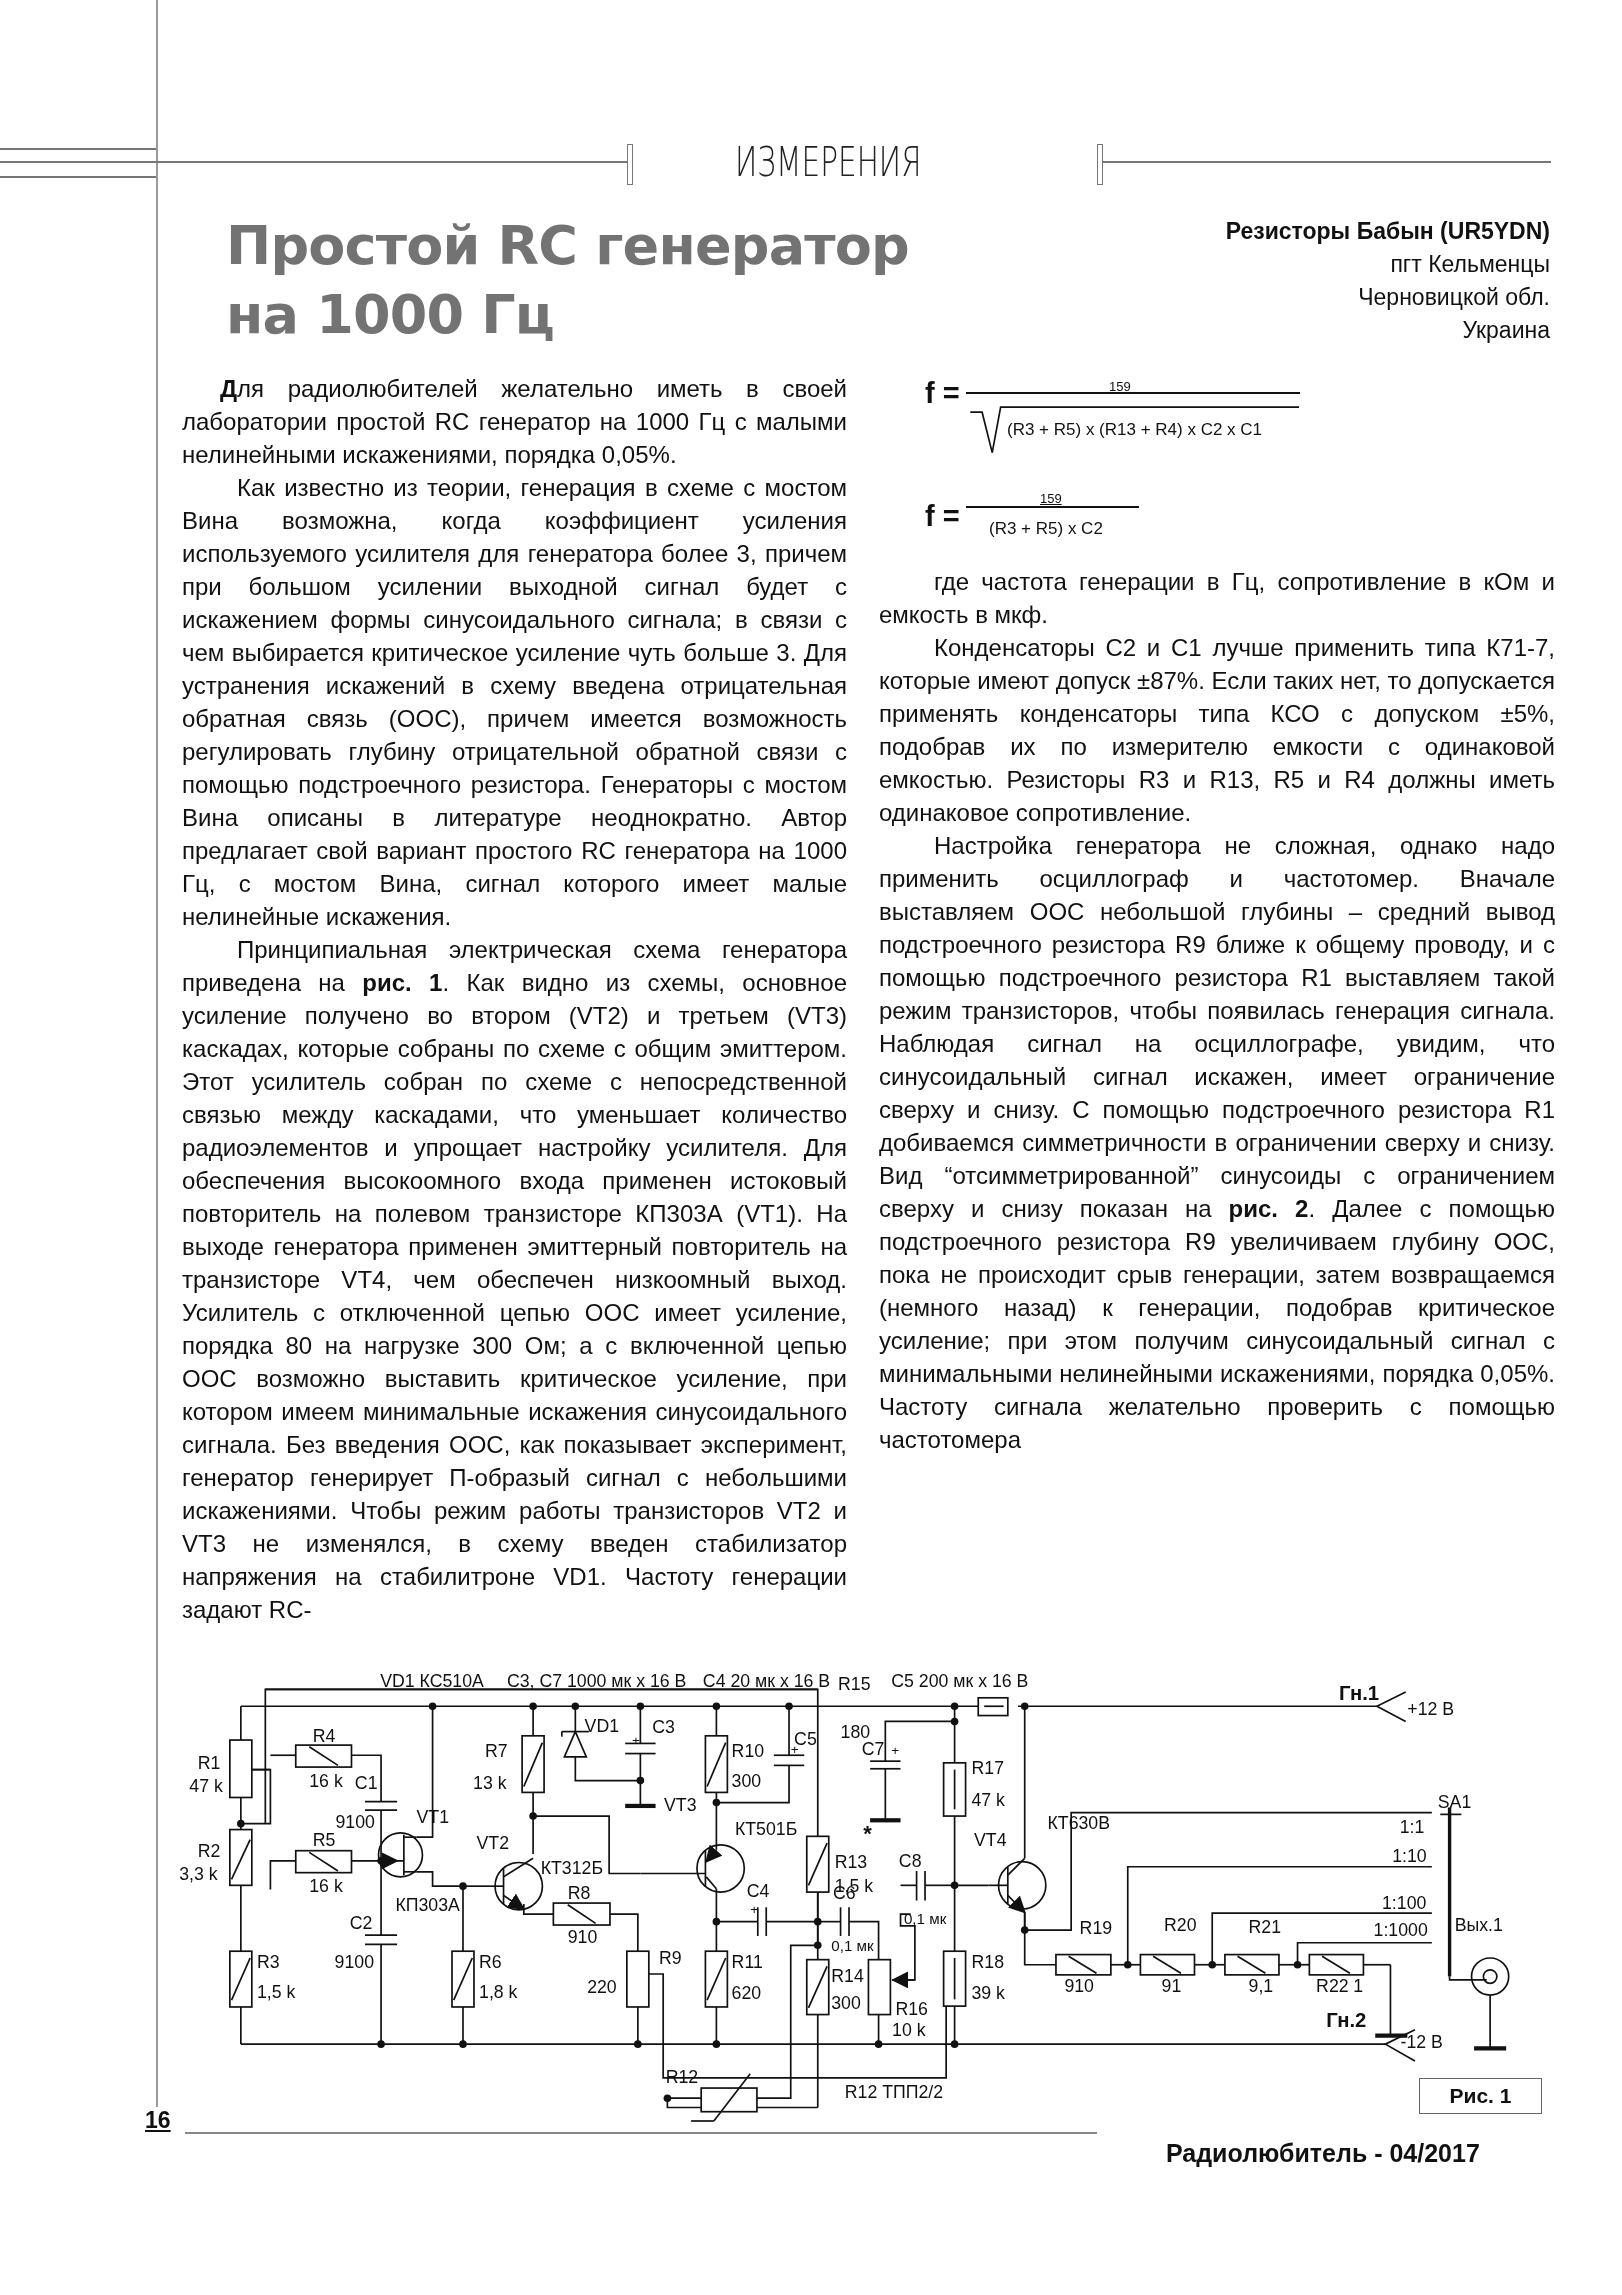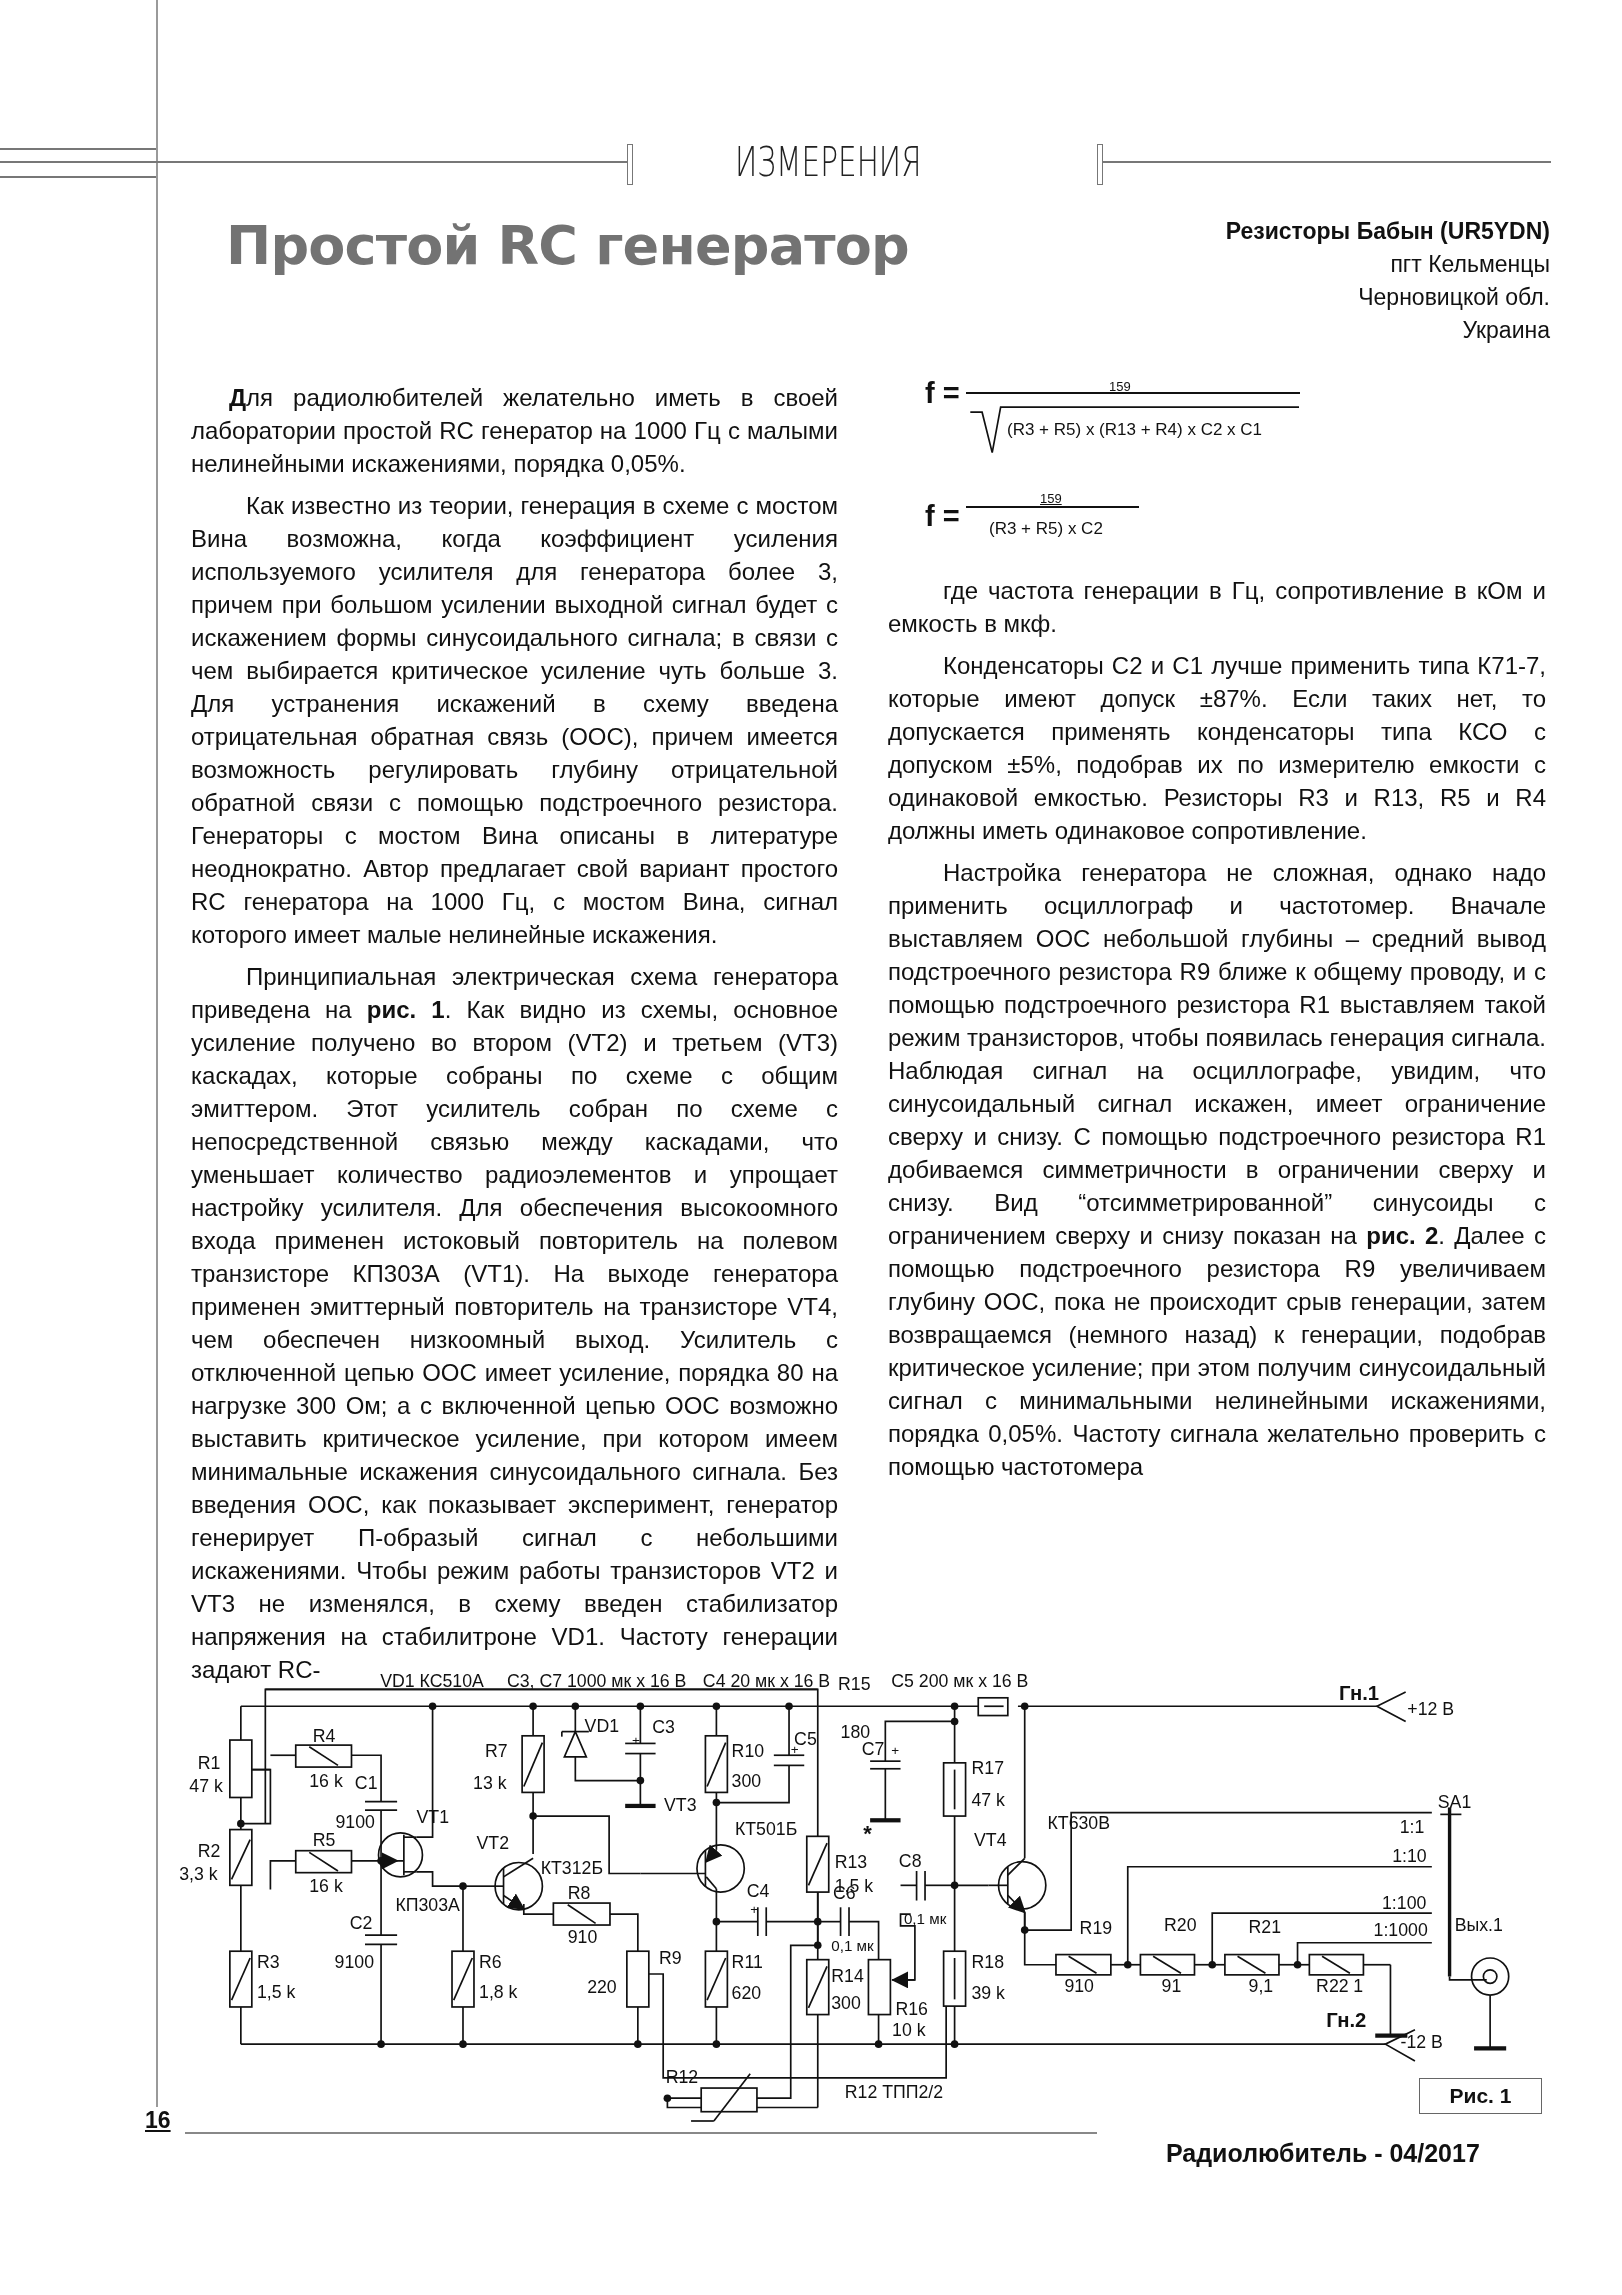--- a/index.html
+++ b/index.html
@@ -6,21 +6,21 @@
   body{width:1622px;height:2295px;position:relative;overflow:hidden;color:#111;font-family:"Liberation Sans",sans-serif;}
   .abs{position:absolute;}
   .vrule{position:absolute;left:156px;top:0;width:1.7px;height:2107px;background:#9a9a9a;}
   .hrule{position:absolute;height:1.7px;background:#777;}
   .bracket{position:absolute;width:4.2px;height:39px;border:1.3px solid #777;background:#fff;}
   .section{position:absolute;left:735px;top:138px;font-family:"DejaVu Sans",sans-serif;font-weight:200;font-size:41px;letter-spacing:0px;color:#222;transform:scaleX(0.72);transform-origin:left top;white-space:nowrap;}
   .title{position:absolute;left:226px;top:211px;font-family:"DejaVu Sans",sans-serif;font-weight:bold;font-size:54px;line-height:69px;letter-spacing:-0.8px;color:#737373;}
   .author{position:absolute;right:72px;top:215px;text-align:right;font-family:"Liberation Sans",sans-serif;font-size:23px;line-height:33px;}
   .author .name{font-weight:bold;}
   .col{position:absolute;top:372px;font-family:"Liberation Sans",sans-serif;font-size:24px;line-height:33px;text-align:justify;hyphens:manual;}
-  .col p{margin:9px;text-indent:55px;}
+  .col p{margin:0;text-indent:55px;}
   .col p.first{text-indent:38px;}
   .col p.noind{text-indent:0;}
   .dropcap{font-weight:bold;}
   .col b{font-weight:bold;}
   .formula{position:relative;font-family:"Liberation Sans",sans-serif;height:93px;}
   .f-lhs{position:absolute;font-size:29px;font-weight:bold;}
   .f-num{position:absolute;font-size:13px;text-decoration:underline;}
   .f-line{position:absolute;height:1.7px;background:#111;}
   .f-den{position:absolute;font-size:17px;white-space:nowrap;}
   .schem{position:absolute;left:0;top:0;}
@@ -36,20 +36,21 @@
 <div class="hrule" style="left:0;top:148px;width:156px;"></div>
 <div class="hrule" style="left:0;top:161px;width:629px;"></div>
 <div class="hrule" style="left:0;top:176px;width:156px;"></div>
 <div class="bracket" style="left:627px;top:144px;"></div>
 <div class="section">ИЗМЕРЕНИЯ</div>
 <div class="bracket" style="left:1097px;top:144px;"></div>
 <div class="hrule" style="left:1103px;top:161px;width:448px;"></div>
 
 <div class="title">
   <div>Простой RC генератор</div>
+  <div>на 1000 Гц</div>
 </div>
 
 <div class="author">
   <div class="name">Резисторы Бабын (UR5YDN)</div>
   <div>пгт Кельменцы</div>
   <div>Черновицкой обл.</div>
   <div>Украина</div>
 </div>
 
 <div class="col" style="left:182px;width:665px;">

